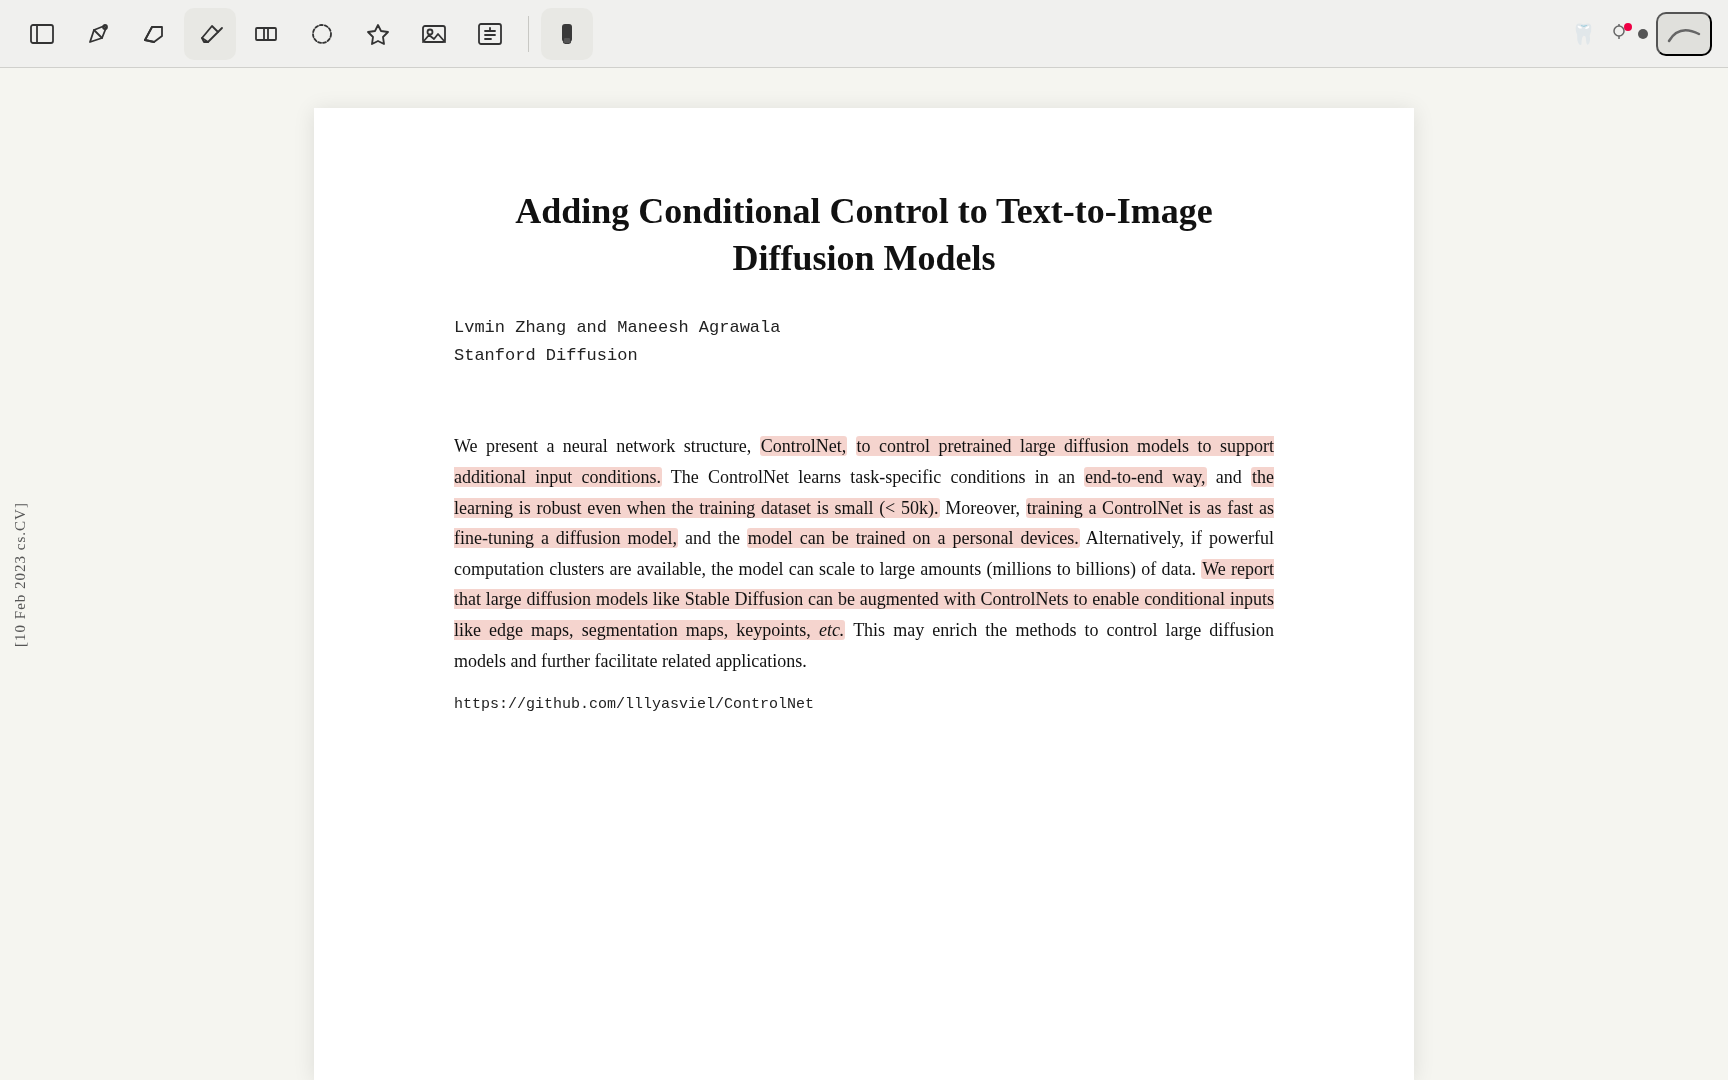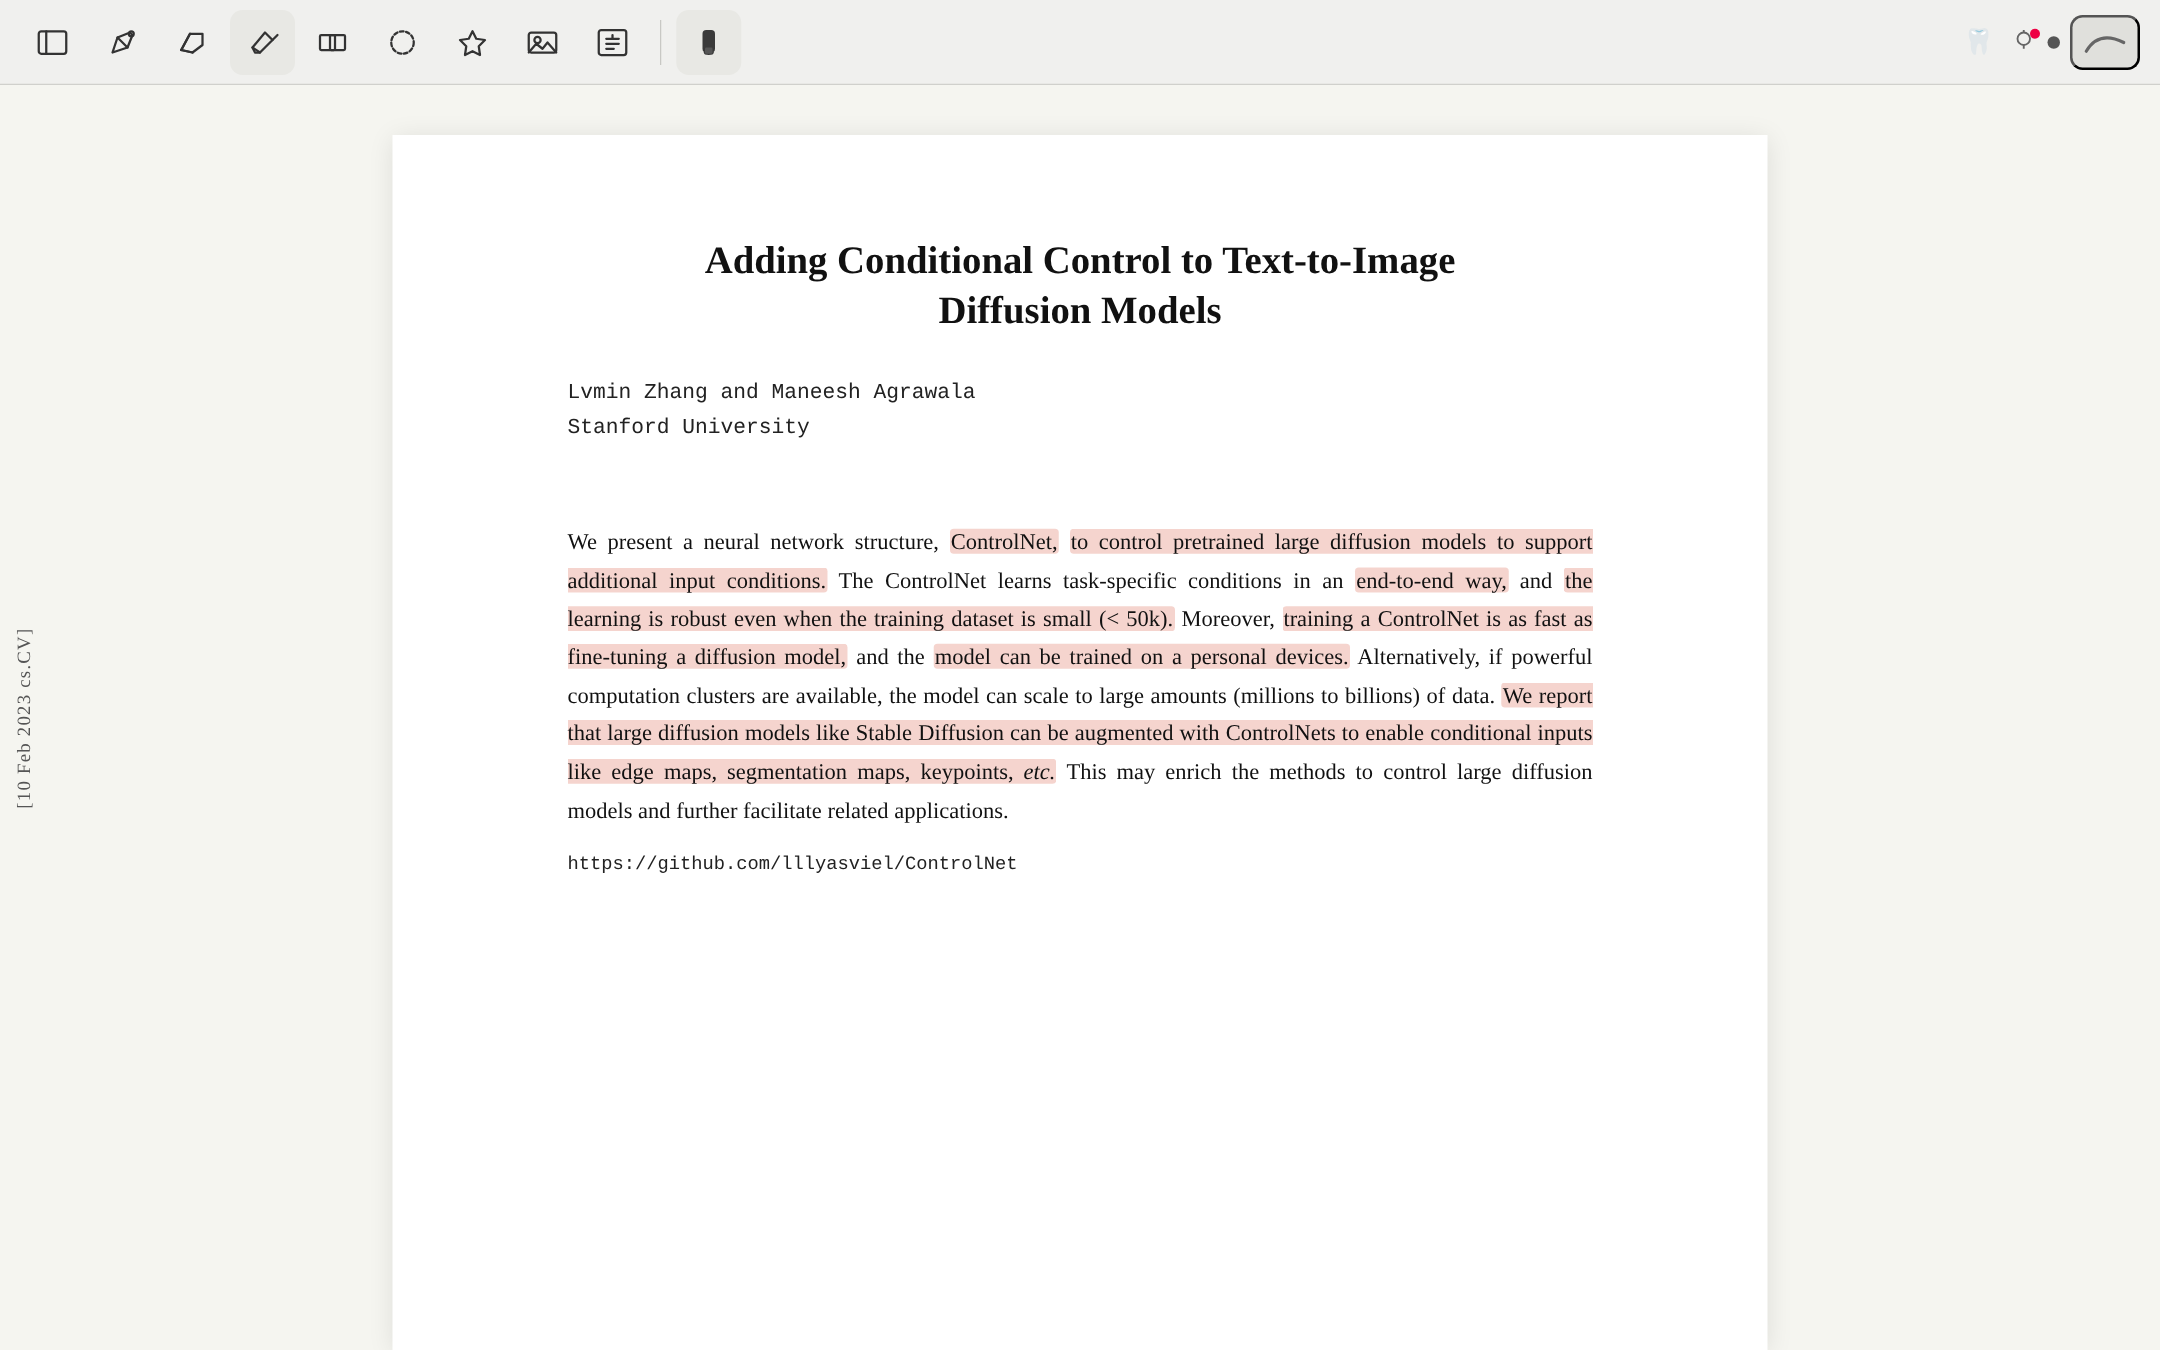--- a/index.html
+++ b/index.html
@@ -123,21 +123,21 @@
       width: 1100px;
       margin: 40px auto 0;
       min-height: 920px;
       padding: 80px 140px 80px 140px;
       position: relative;
       box-shadow: 0 2px 20px rgba(0,0,0,0.1);
     }
 
     .paper-title {
       font-family: 'Georgia', serif;
-      font-size: 31px;
+      font-size: 36px;
       font-weight: bold;
       text-align: center;
       color: #111;
       line-height: 1.3;
       margin-bottom: 32px;
     }
 
     .paper-authors {
       font-family: 'Courier New', monospace;
       font-size: 17px;
@@ -311,21 +311,21 @@
 
   <div class="paper">
 
     <div class="paper-title">
       <span style="white-space: pre-line;">Adding Conditional Control to Text-to-Image
 Diffusion Models</span>
     </div>
 
     <div class="paper-authors">
       <span>Lvmin Zhang and Maneesh Agrawala</span><br>
-      <span>Stanford University</span>
+      <span>Stanford Diffusion</span>
     </div>
 
     <div class="paper-body">
       <p>
         <span>We present a neural network structure, </span><span class="highlight">ControlNet,</span><span> </span><span class="highlight">to control pretrained large diffusion models to support additional input conditions.</span><span> The ControlNet learns task-specific conditions in an </span><span class="highlight">end-to-end way,</span><span> and </span><span class="highlight">the learning is robust even when the training dataset is small (&lt; 50k).</span><span> Moreover, </span><span class="highlight">training a ControlNet is as fast as fine-tuning a diffusion model,</span><span> a</span><span>nd the </span><span class="highlight">model can be trained on a personal devices.</span><span> Alternatively, if powerful computation clusters are available, the model can scale to large amounts (millions to billions) of data. </span><span class="highlight">We report that large diffusion models like Stable Diffusion can be augmented with ControlNets to enable conditional inputs like edge maps, segmentation maps, keypoints, <em>etc.</em></span><span> This may enrich the methods to control large diffusion models and further facilitate related applications.</span>
       </p>
 
       <p class="paper-link">https://github.com/lllyasviel/ControlNet</p>
     </div>
 

